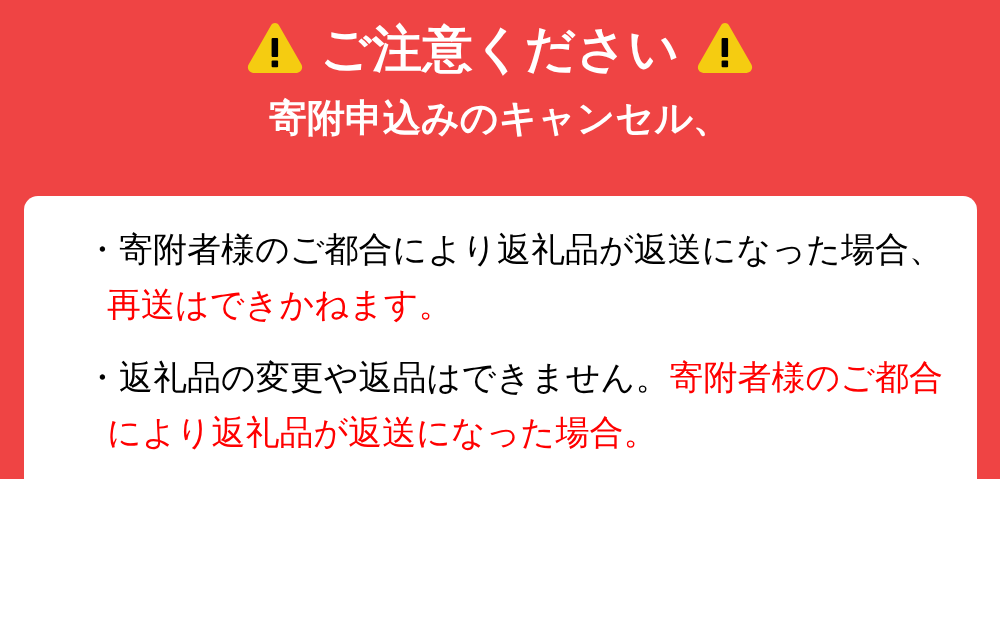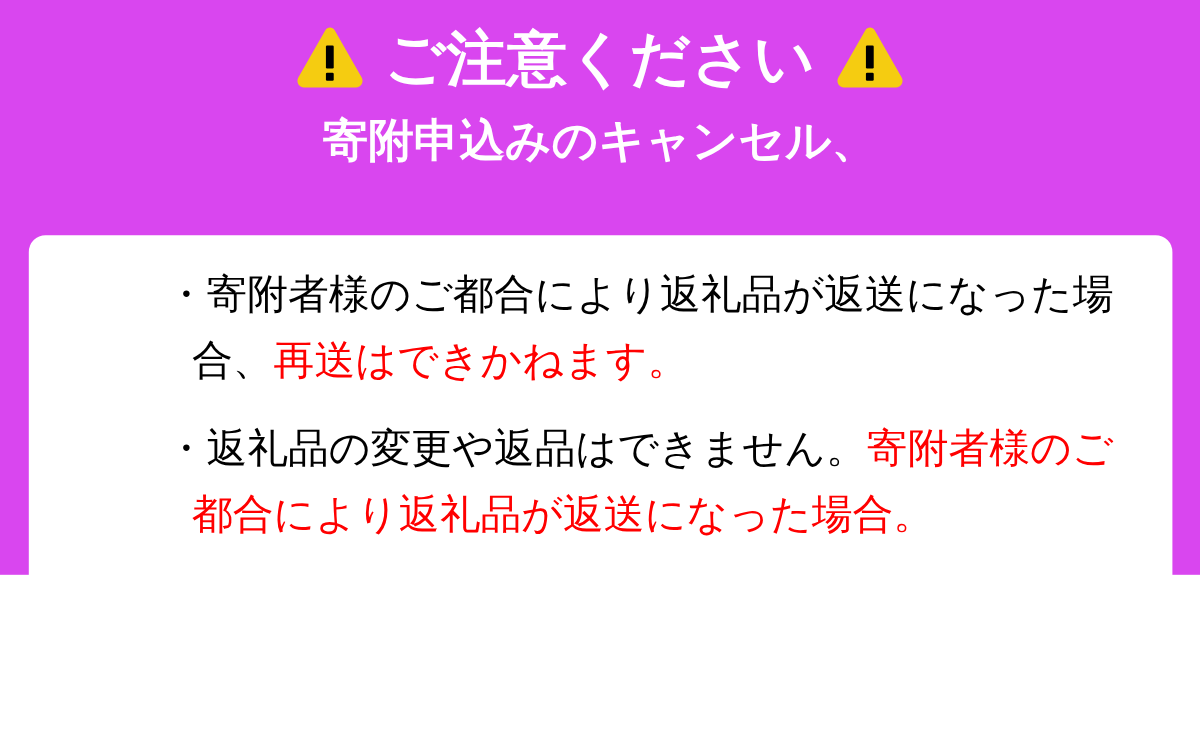--- a/index.html
+++ b/index.html
@@ -10,21 +10,21 @@
     width: 1000px;
     height: 621px;
     overflow: hidden;
     font-family: "Liberation Sans", "DejaVu Sans", sans-serif;
   }
 
   .notice-banner {
     position: relative;
     width: 1000px;
     height: 479px;
-    background: #d946ef;
+    background: #ef4444;
     box-sizing: border-box;
   }
 
   
   .banner-header {
     position: absolute;
     left: 0;
     top: 0;
     width: 1000px;
     height: 196px;
@@ -74,22 +74,21 @@
   
   .notice-card {
     position: absolute;
     left: 24px;
     top: 196px;
     width: 953px;
     height: 401px;
     background: #ffffff;
     border-radius: 14px;
     box-sizing: border-box;
-    padding: 26px 20px 0 114px;
-    font-family: Liberation Mono, monospace;
+    padding: 26px 20px 0 61px;
   }
 
   .notice-list {
     margin: 0;
     padding: 0;
     list-style: none;
   }
 
   .notice-item {
     position: relative;

